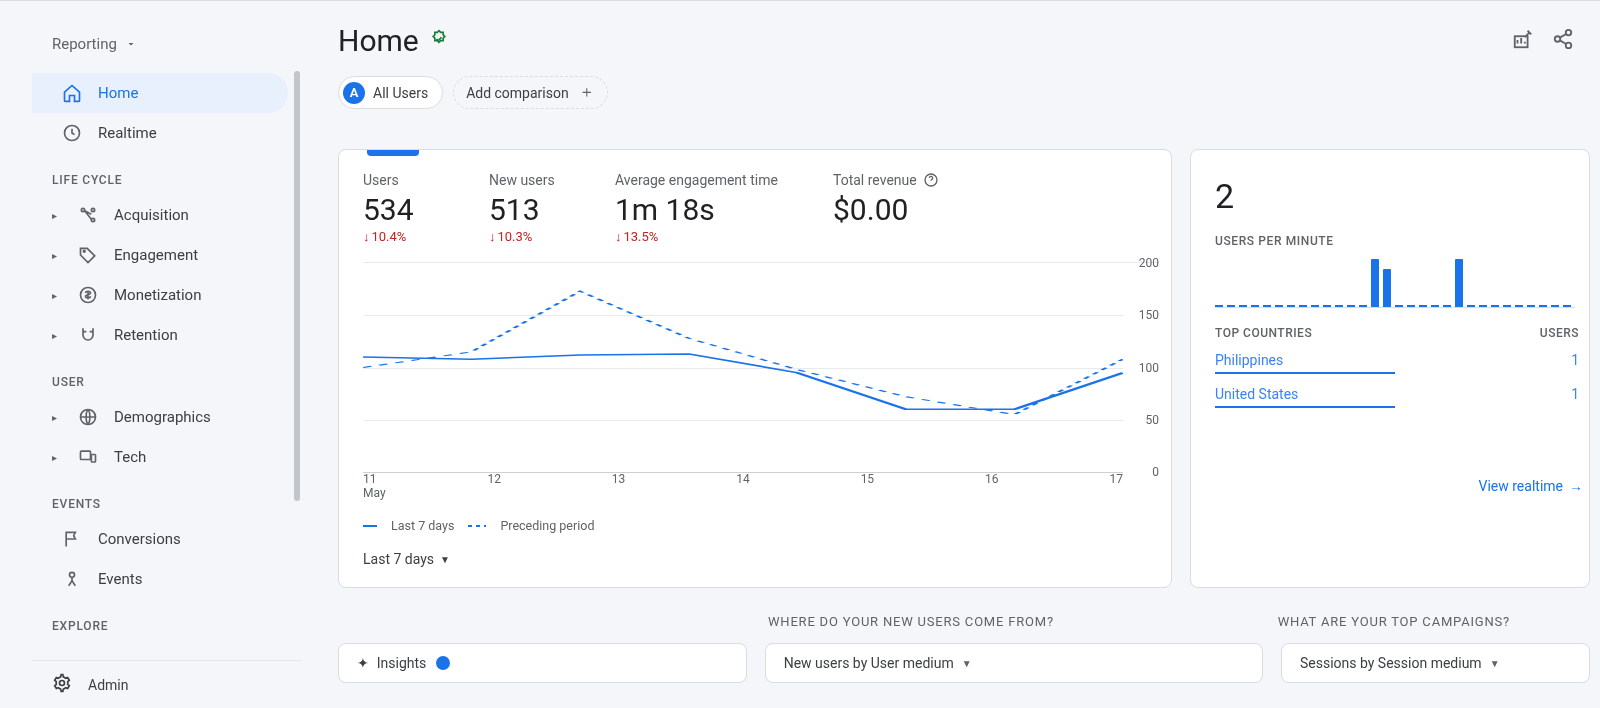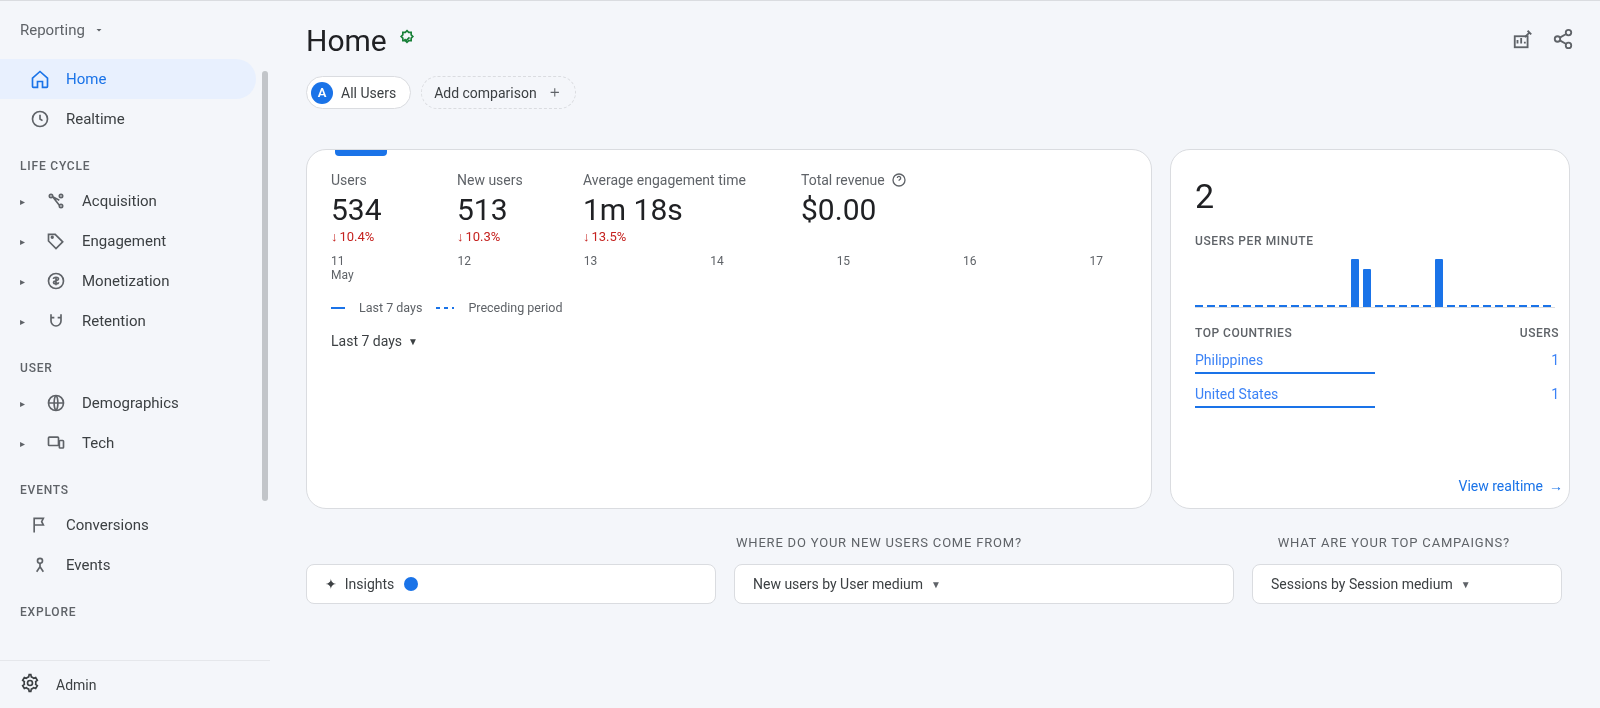--- a/index.html
+++ b/index.html
@@ -11,24 +11,25 @@
     height: 708px;
     overflow: hidden;
     border-top: 1px solid #dadce0;
   }
   .layout { display: flex; height: 100%; }
 
   
   .sidebar {
     width: 270px;
     background: #f4f6fa;
-    padding-top: 16px;
+    padding-top: 30px;
     flex-shrink: 0;
     position: relative;
     overflow-y: auto;
+    margin-left: 32px;
   }
   .sidebar-scroll {
     position: absolute;
     right: 2px;
     top: 70px;
     width: 6px;
     height: 430px;
     background: #c2c5c9;
     border-radius: 4px;
   }
@@ -159,21 +160,21 @@
   }
 
   .cards-row {
     display: flex;
     gap: 18px;
   }
 
   .card {
     background: #fff;
     border: 1px solid #dadce0;
-    border-radius: 20px;
+    border-radius: 8px;
     padding: 0;
   }
   .card.main-card { width: 846px; }
   .card.realtime-card { width: 400px; flex-shrink:0; }
 
   .tab-indicator {
     height: 6px;
     width: 52px;
     background: #1a73e8;
     border-radius: 0 0 4px 4px;
@@ -531,20 +532,35 @@
               <span>Total revenue</span>
               <svg width="16" height="16" viewBox="0 0 24 24" fill="none" stroke="#5f6368" stroke-width="2">
                   <circle cx="12" cy="12" r="9"></circle>
                   <path d="M9.5 9a2.5 2.5 0 1 1 3.5 2.3c-.8.4-1 1-1 1.7M12 17h.01"></path>
                 </svg>
             </div>
             <div class="metric-value">$0.00</div>
           </div>
         </div>
 
+        <div class="chart-wrap">
+          <div class="grid-line" style="top:25%"></div>
+          <div class="grid-line" style="top:50%"></div>
+          <div class="grid-line" style="top:75%"></div>
+          <div class="grid-line" style="top:100%;border-top-color:#5f6368;opacity:.3"></div>
+          <div class="y-lab" style="top:0">200</div>
+          <div class="y-lab" style="top:25%">150</div>
+          <div class="y-lab" style="top:50%">100</div>
+          <div class="y-lab" style="top:75%">50</div>
+          <div class="y-lab" style="top:100%">0</div>
+          <svg class="chart" viewBox="0 0 100 100" preserveAspectRatio="none">
+            <polyline id="line-solid" fill="none" stroke="#1a73e8" stroke-width="0.7" points="0.00,45.00 14.29,46.00 28.57,44.00 42.86,43.50 57.14,52.50 71.43,70.00 85.71,70.00 100.00,52.50"></polyline>
+            <polyline id="line-dash" fill="none" stroke="#1a73e8" stroke-width="0.5" stroke-dasharray="1.2 1.2" points="0.00,50.00 14.29,42.50 28.57,13.50 42.86,36.00 57.14,51.00 71.43,64.00 85.71,72.50 100.00,46.00"></polyline>
+          </svg>
+        </div>
         <div class="x-labels">
           <span>11</span>
           <span>12</span>
           <span>13</span>
           <span>14</span>
           <span>15</span>
           <span>16</span>
           <span>17</span>
         </div>
         <div class="x-sub">May</div>

